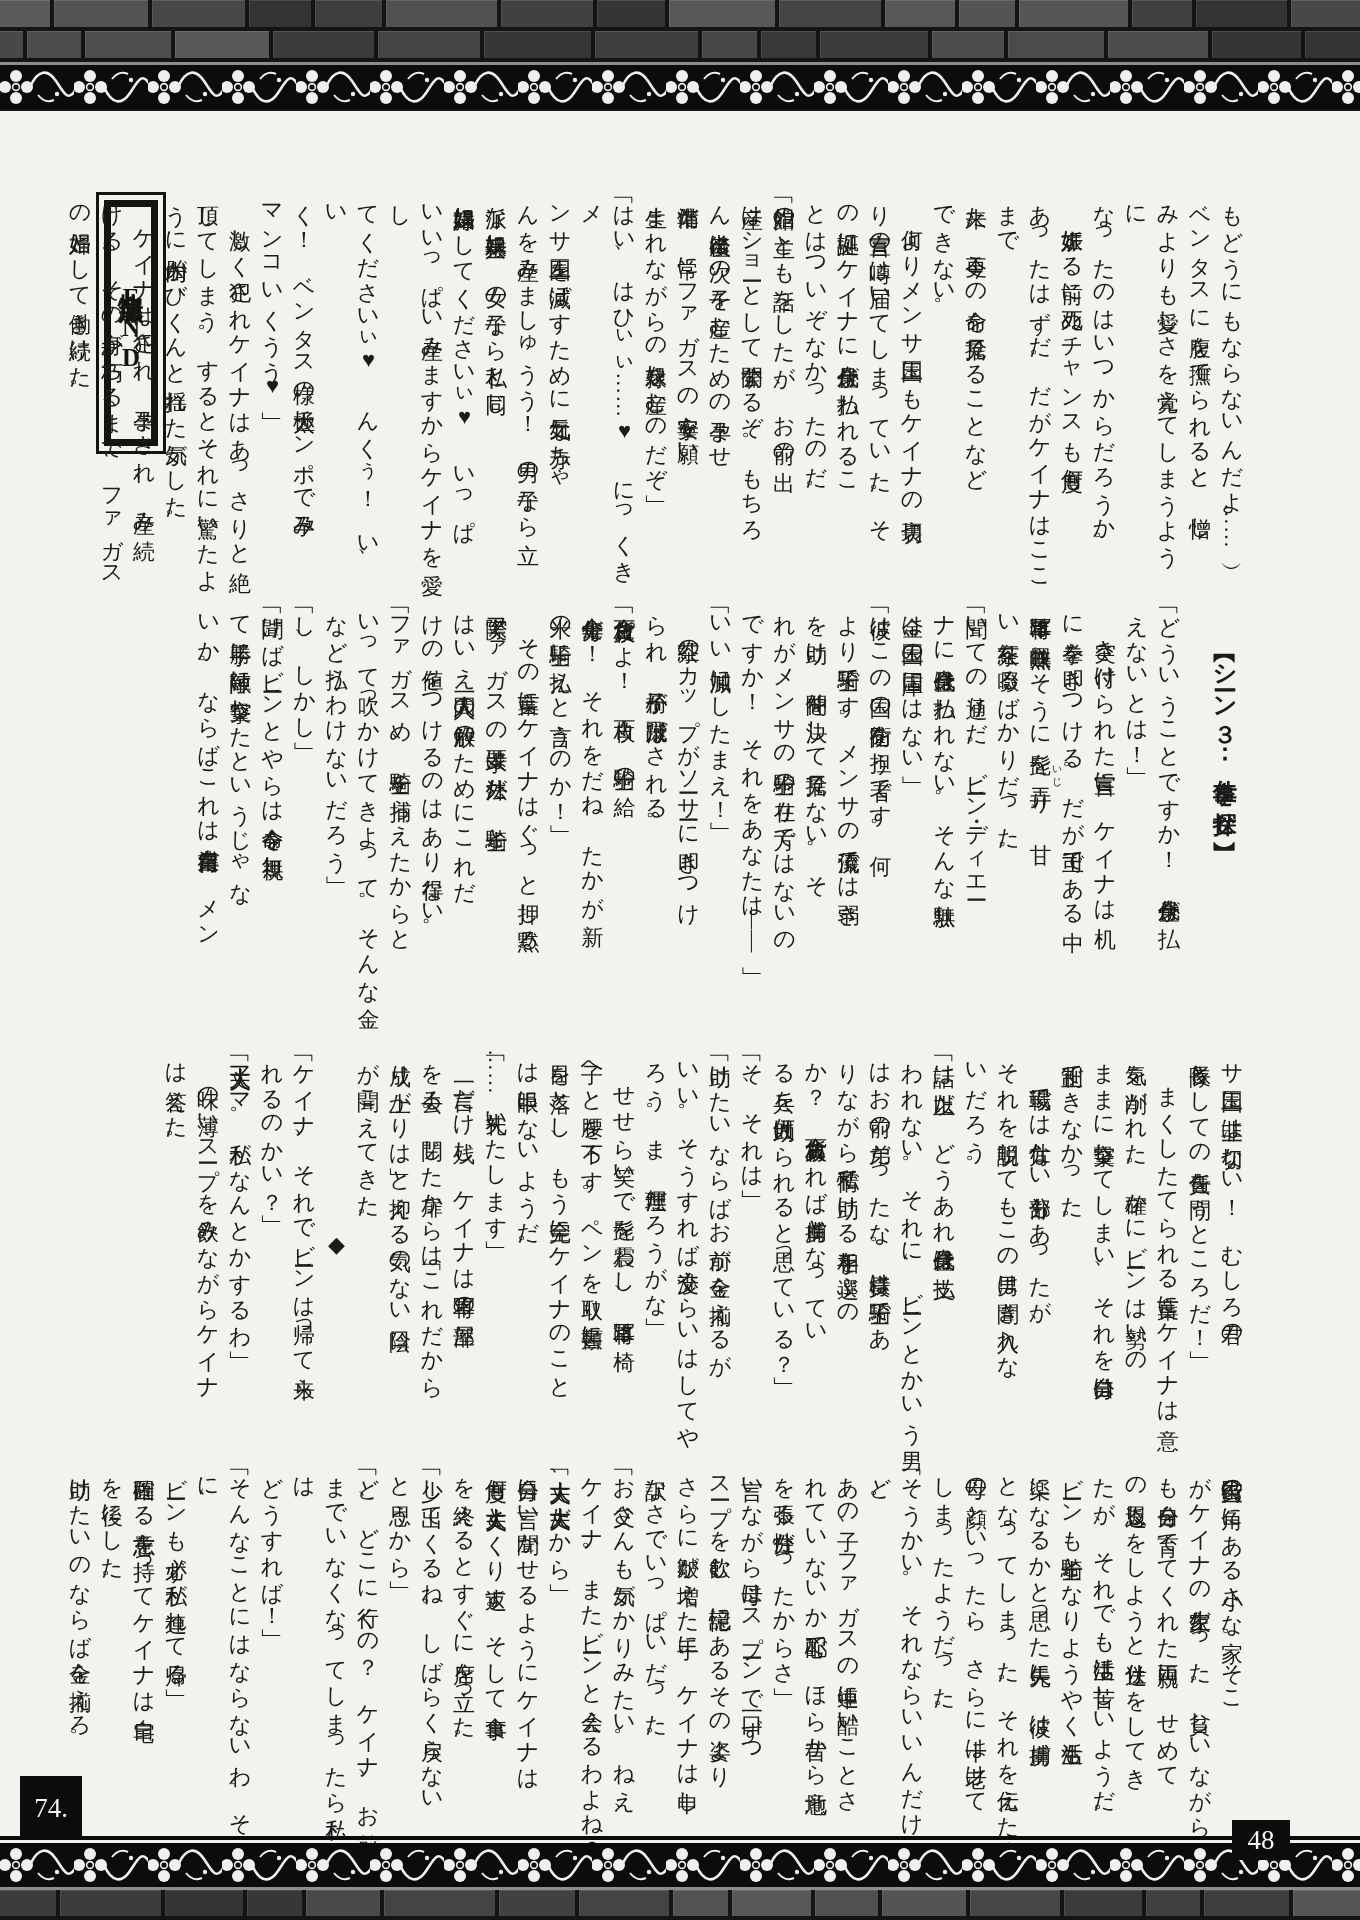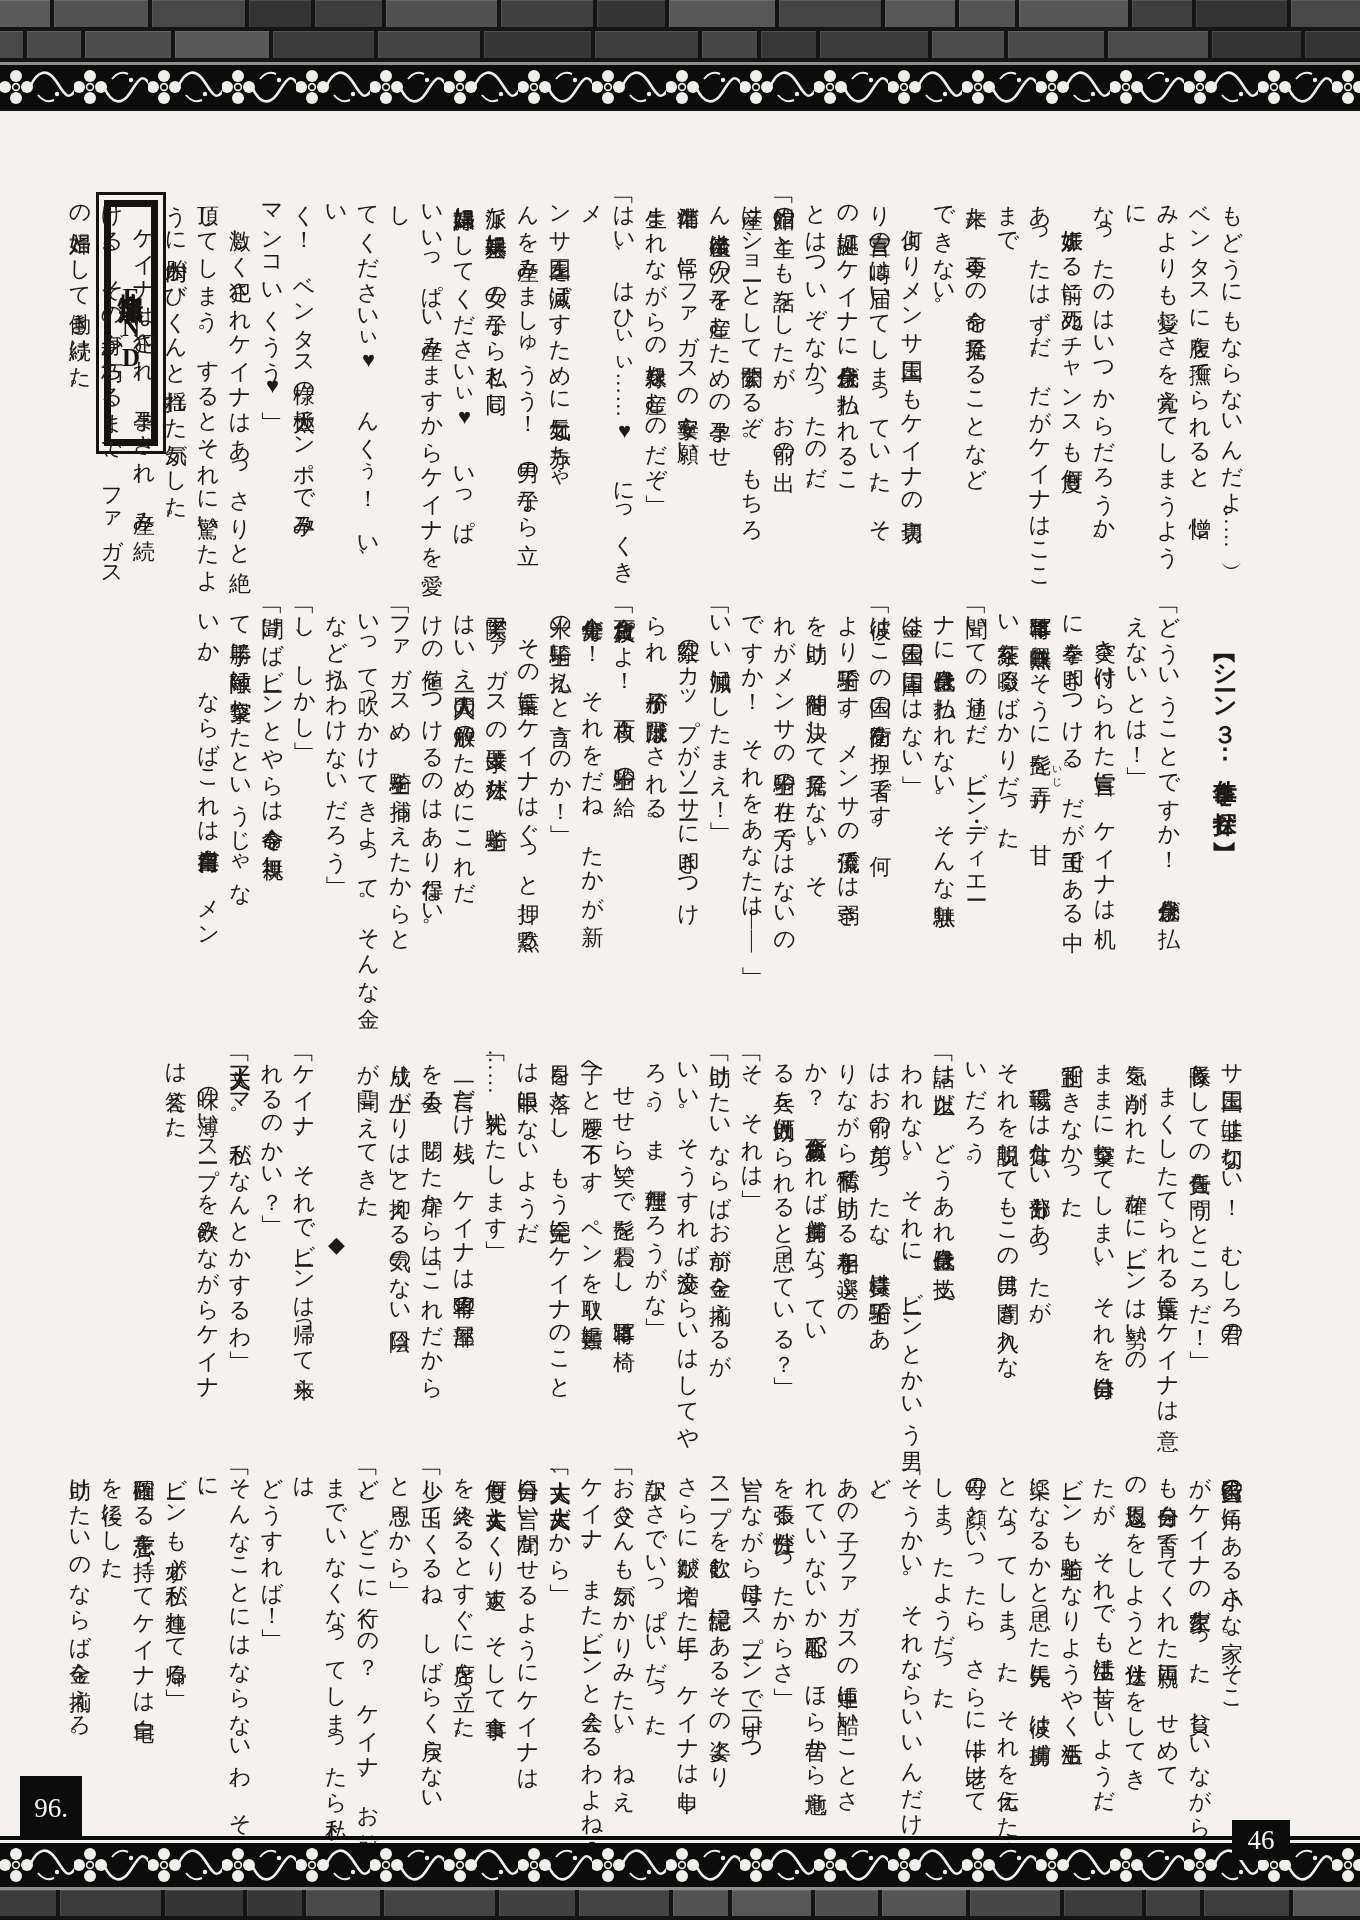--- a/index.html
+++ b/index.html
@@ -716,14 +716,14 @@
     <span class="brick" style="left: 732px; top: 0px; width: 79px; height: 26px; background: rgb(87, 87, 87);"></span>
     <span class="brick" style="left: 815px; top: 0px; width: 63px; height: 26px; background: rgb(80, 80, 80);"></span>
     <span class="brick" style="left: 882px; top: 0px; width: 84px; height: 26px; background: rgb(84, 84, 84);"></span>
     <span class="brick" style="left: 970px; top: 0px; width: 90px; height: 26px; background: rgb(71, 71, 71);"></span>
     <span class="brick" style="left: 1064px; top: 0px; width: 78px; height: 26px; background: rgb(59, 59, 59);"></span>
     <span class="brick" style="left: 1146px; top: 0px; width: 54px; height: 26px; background: rgb(64, 64, 64);"></span>
     <span class="brick" style="left: 1204px; top: 0px; width: 85px; height: 26px; background: rgb(62, 62, 62);"></span>
     <span class="brick" style="left: 1293px; top: 0px; width: 111px; height: 26px; background: rgb(86, 86, 86);"></span>
   </div>
 
-<div class="page-num" id="page-num-left">96.</div>
-<div class="page-num" id="page-num-right">46</div>
+<div class="page-num" id="page-num-left">74.</div>
+<div class="page-num" id="page-num-right">48</div>
 
 </body></html>

